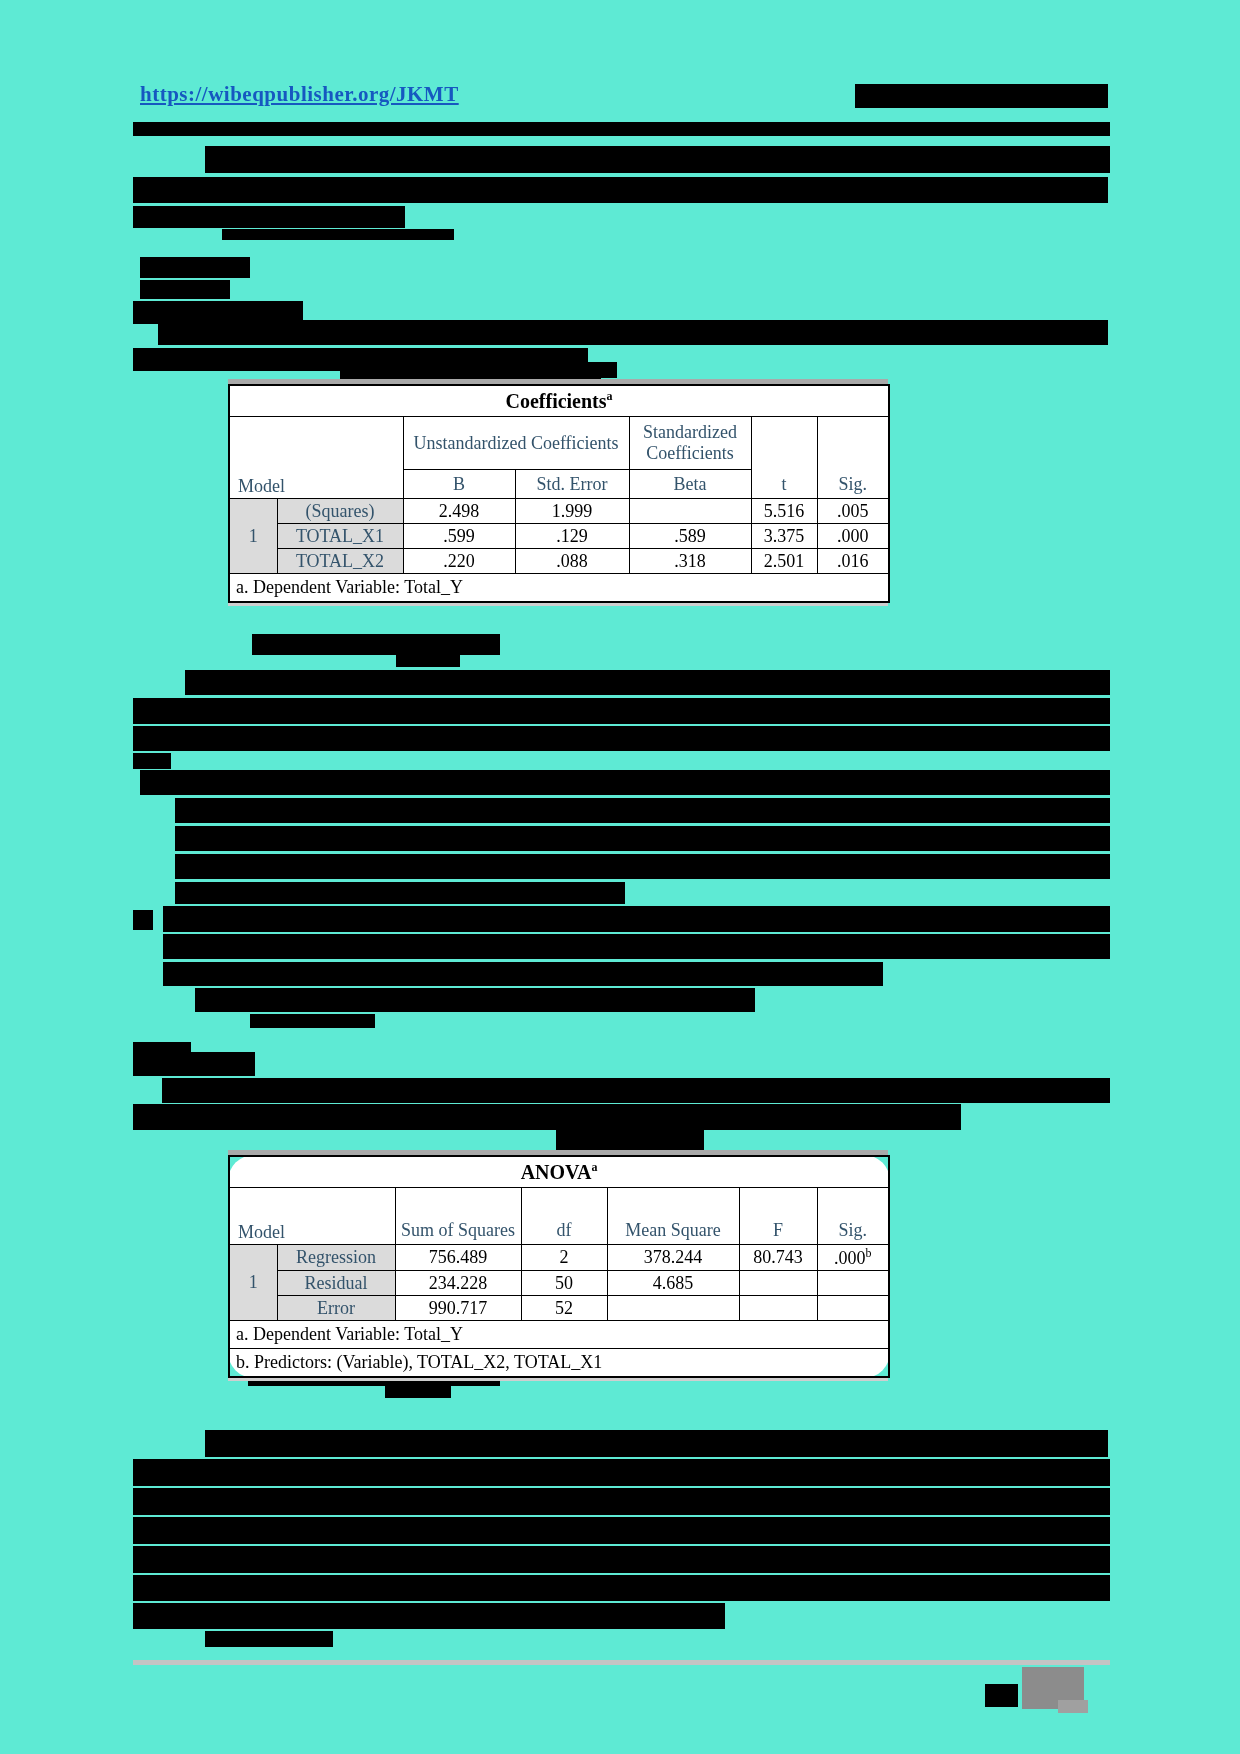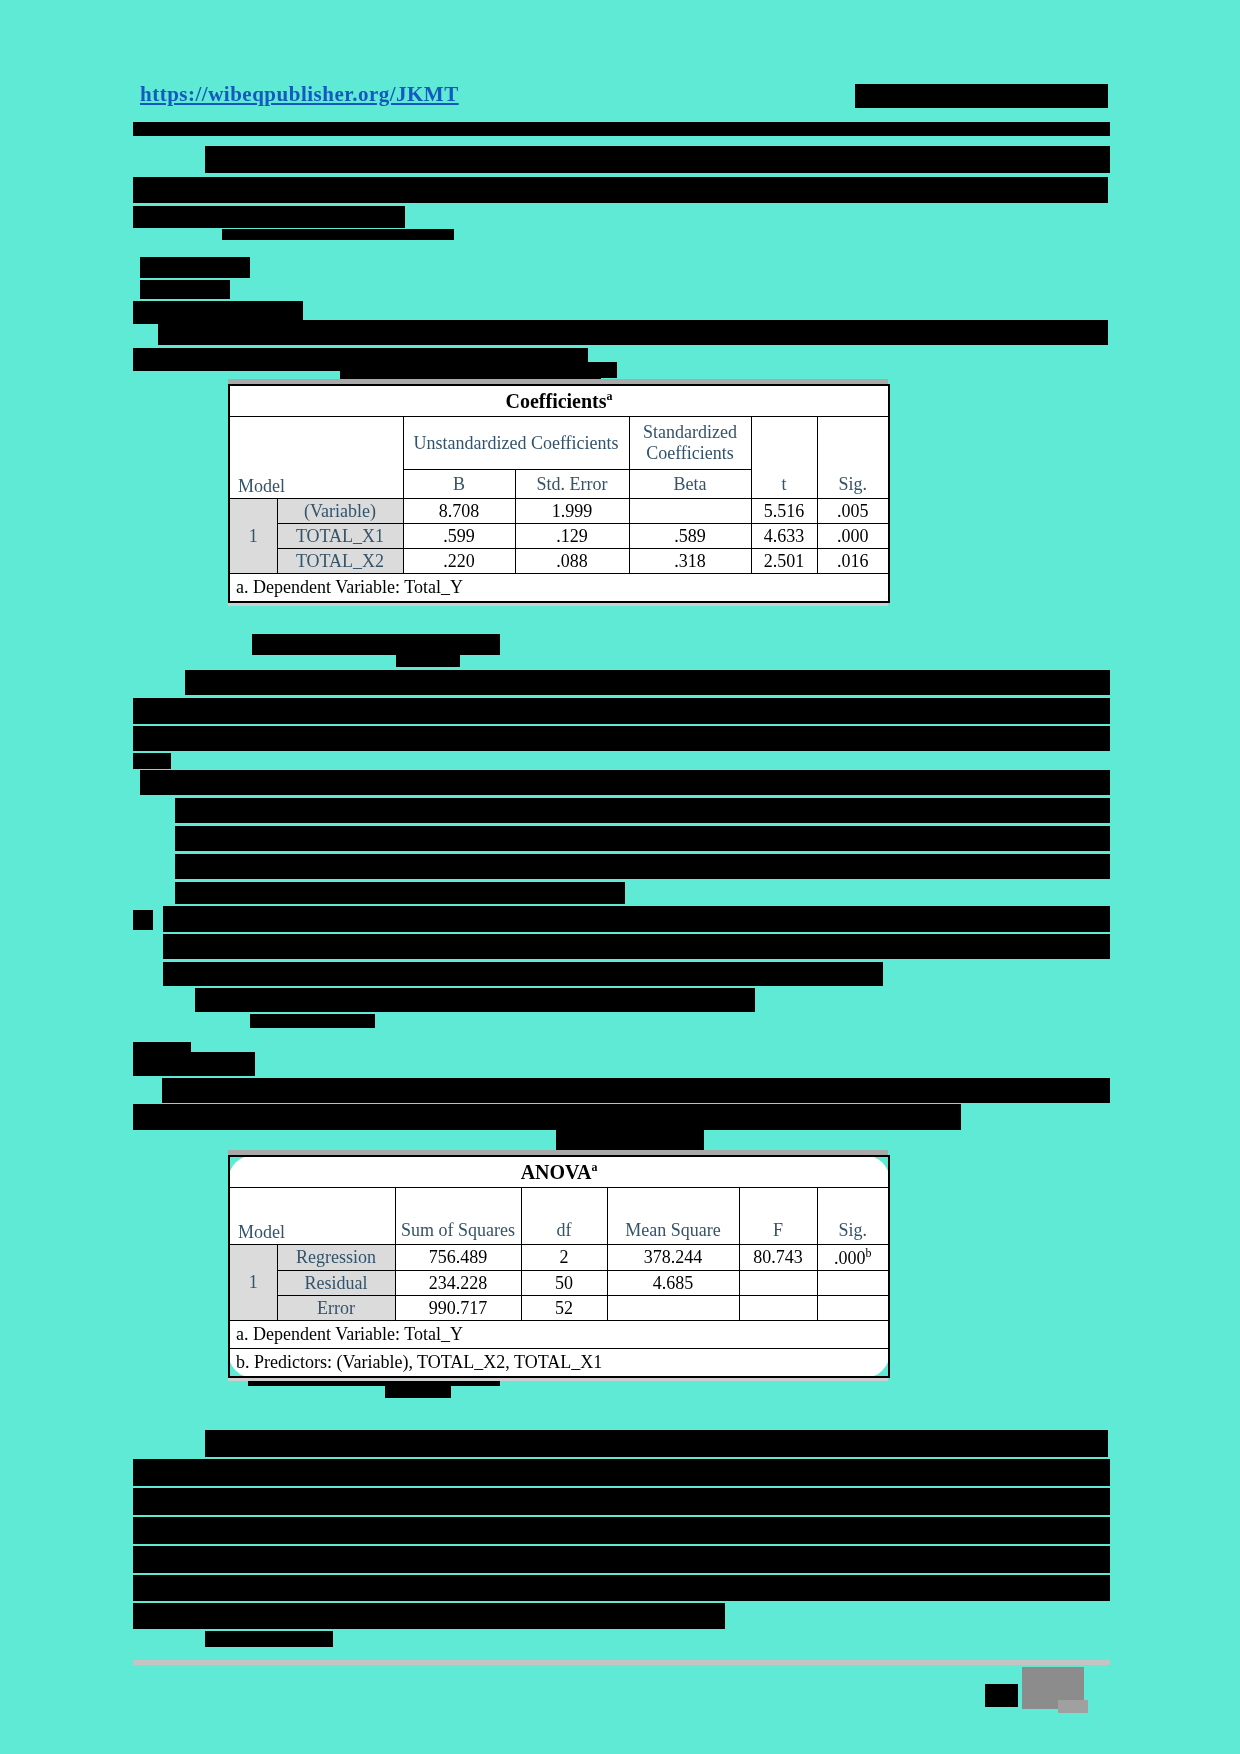--- a/index.html
+++ b/index.html
@@ -137,33 +137,33 @@
         <th class="hdr bottom" rowspan="2">t</th>
         <th class="hdr bottom" rowspan="2">Sig.</th>
       </tr>
       <tr>
         <th class="hdr" style="height:26px">B</th>
         <th class="hdr">Std. Error</th>
         <th class="hdr">Beta</th>
       </tr>
       <tr class="data-row">
         <td class="lbl" rowspan="3">1</td>
-        <td class="lbl">(Variable)</td>
-        <td class="num">8.708</td>
+        <td class="lbl">(Squares)</td>
+        <td class="num">2.498</td>
         <td class="num">1.999</td>
         <td class="num"></td>
         <td class="num">5.516</td>
         <td class="num">.005</td>
       </tr>
       <tr class="data-row">
         <td class="lbl">TOTAL_X1</td>
         <td class="num">.599</td>
         <td class="num">.129</td>
         <td class="num">.589</td>
-        <td class="num">4.633</td>
+        <td class="num">3.375</td>
         <td class="num">.000</td>
       </tr>
       <tr class="data-row">
         <td class="lbl">TOTAL_X2</td>
         <td class="num">.220</td>
         <td class="num">.088</td>
         <td class="num">.318</td>
         <td class="num">2.501</td>
         <td class="num">.016</td>
       </tr>

